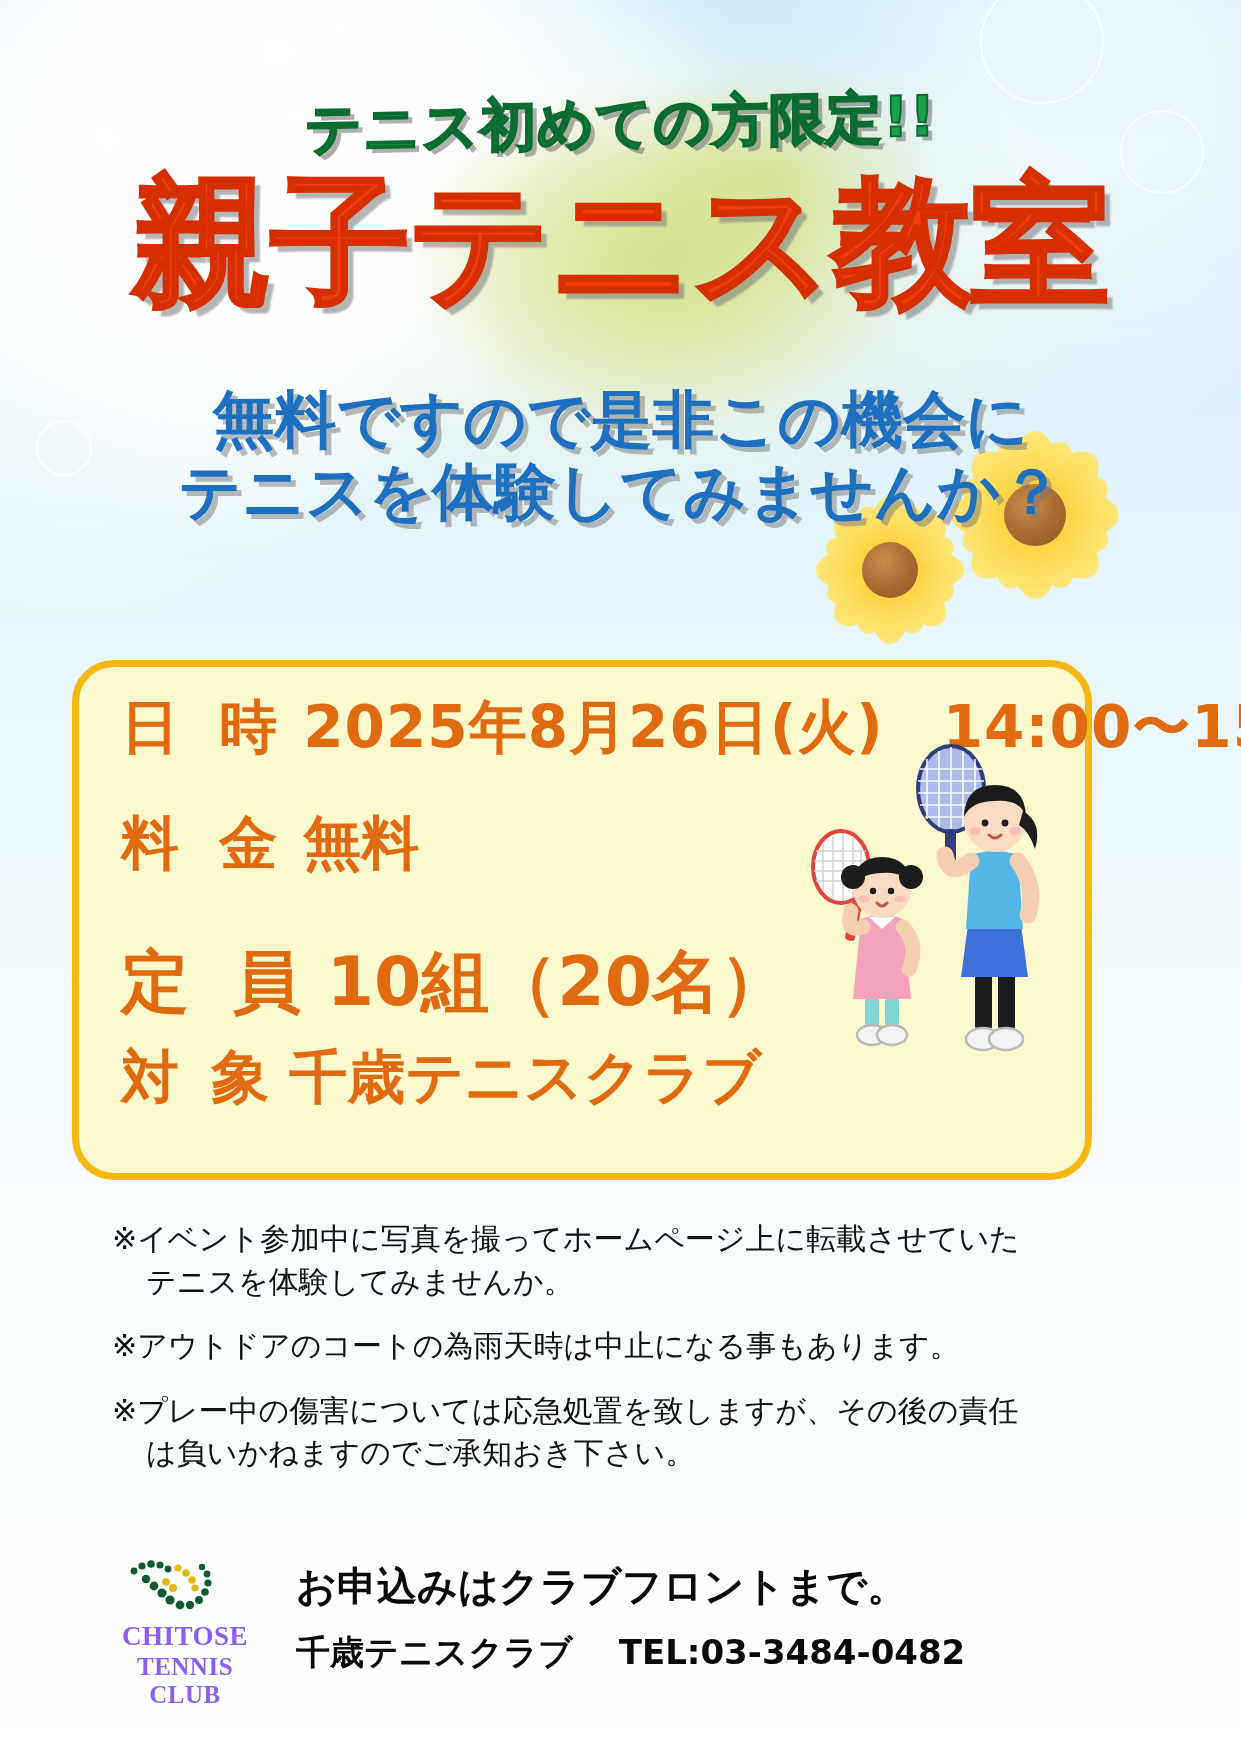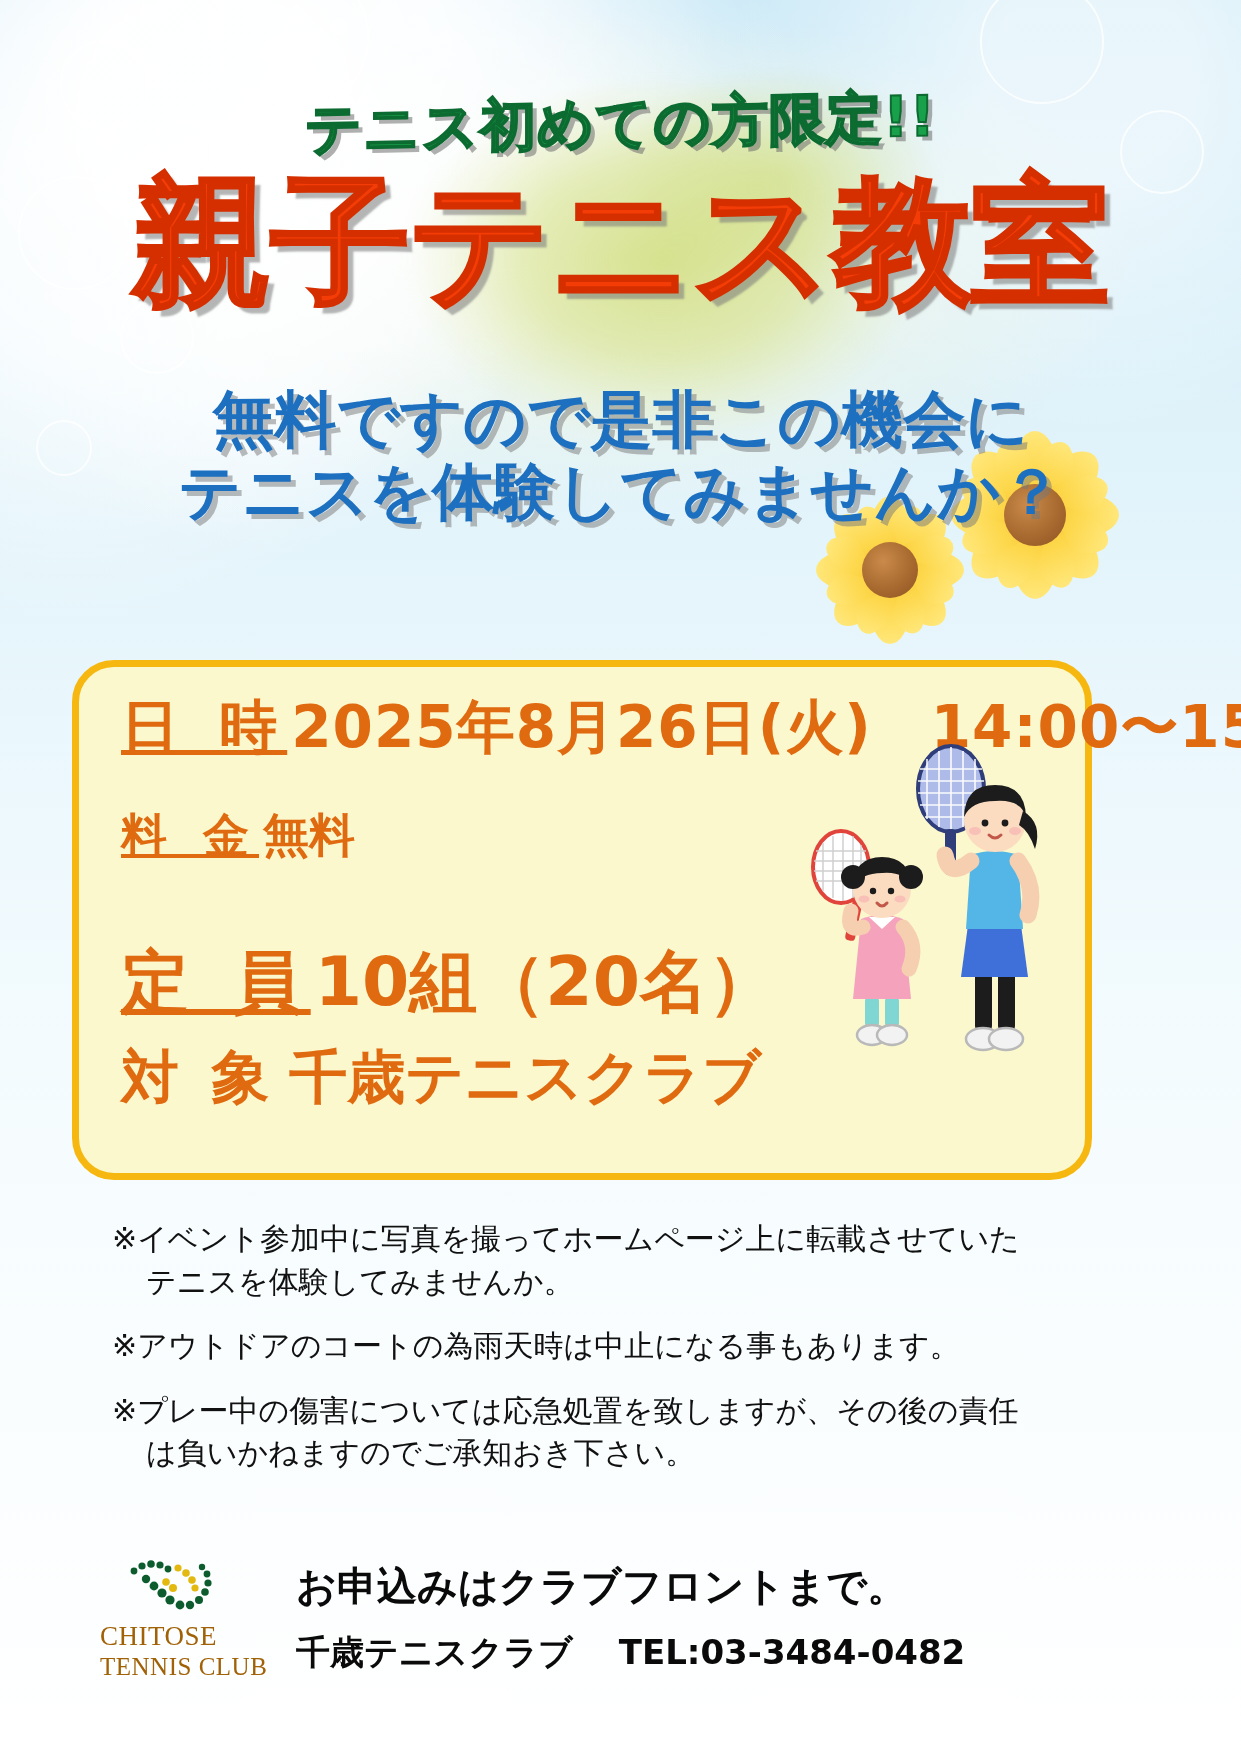--- a/index.html
+++ b/index.html
@@ -77,45 +77,45 @@
     position:absolute;left:72px;top:660px;width:1020px;height:520px;
     background:#fbf8cd;border:7px solid #f6b810;border-radius:42px;
     box-sizing:border-box;
   }
   .info-row{
     position:absolute;left:42px;
     font-family:"DejaVu Sans","Liberation Sans",sans-serif;
     font-weight:bold;color:#e06a10;white-space:nowrap;
   }
   .r1{top:22px;font-size:58px;letter-spacing:1px;}
-  .r2{top:138px;font-size:46px;}
+  .r2{top:138px;font-size:58px;}
   .r3{top:270px;font-size:68px;}
   .r4{top:372px;font-size:58px;}
-  .lab{letter-spacing:10px;margin-right:4px;text-decoration:underline;}
+  .lab{letter-spacing:10px;margin-right:16px;}
   .lab-tight{letter-spacing:6px;margin-right:14px;margin-top:40px;}
 
   
   .people{position:absolute;left:720px;top:70px;width:260px;height:330px;}
 
   
   .notes{
     position:absolute;left:112px;top:1198px;width:1000px;
     font-family:"DejaVu Sans","Liberation Sans",sans-serif;
     font-size:30px;color:#111;line-height:1.42;margin-top:20px;
   }
   .note{margin-bottom:22px;}
   .note .ind{display:block;padding-left:34px;}
 
   
   .footer{position:absolute;left:100px;top:1555px;width:1060px;height:160px;}
   .logo{position:absolute;left:0;top:0;width:170px;height:150px;}
   .logo-txt{
-    position:absolute;left:0;width:170px;text-align:left;
+    position:absolute;left:0;width:170px;text-align:center;
     font-family:"Liberation Serif","DejaVu Serif",serif;
-    font-weight:normal;color:#a16207;
+    font-weight:bold;color:#8b5cf6;
   }
   .logo-txt1{top:66px;font-size:27px;letter-spacing:.5px;}
   .logo-txt2{top:98px;font-size:25px;letter-spacing:.5px;}
   .contact{
     position:absolute;left:196px;top:4px;
     font-family:"DejaVu Sans","Liberation Sans",sans-serif;
     font-weight:bold;color:#0a0a0a;
   }
   .c1{font-size:40px;letter-spacing:0px;}
   .c2{font-size:34px;letter-spacing:0px;margin-top:16px;white-space:nowrap;}

